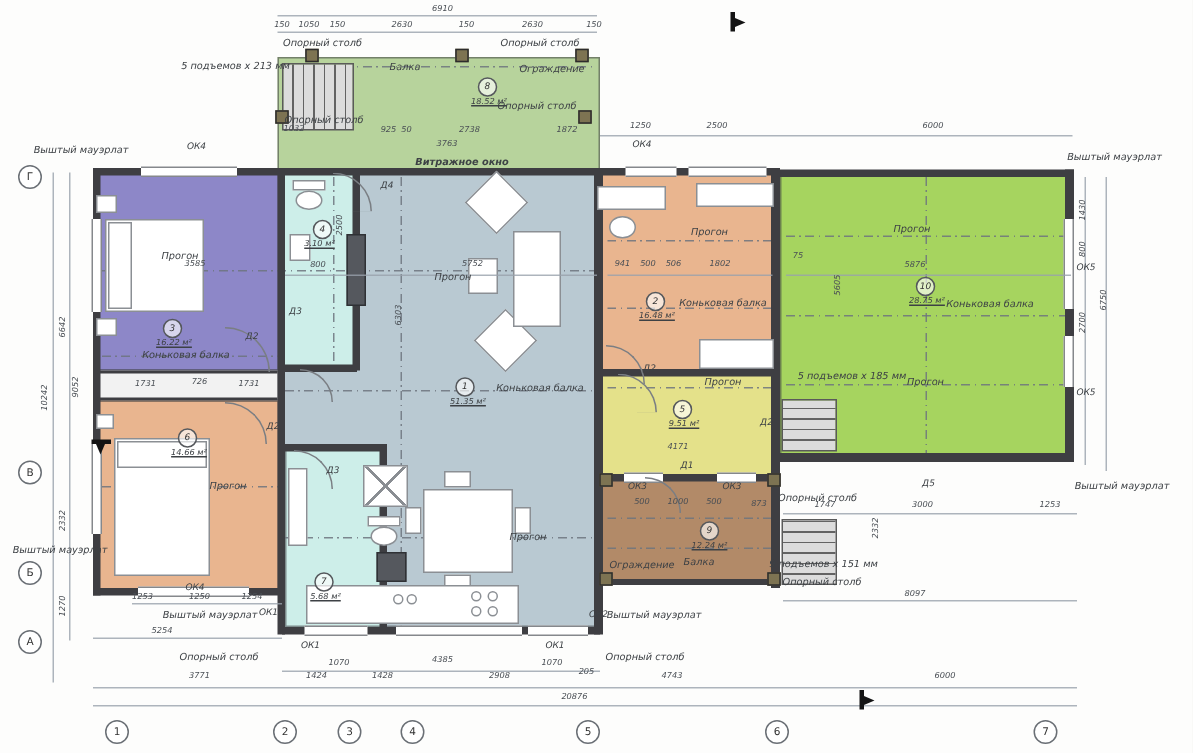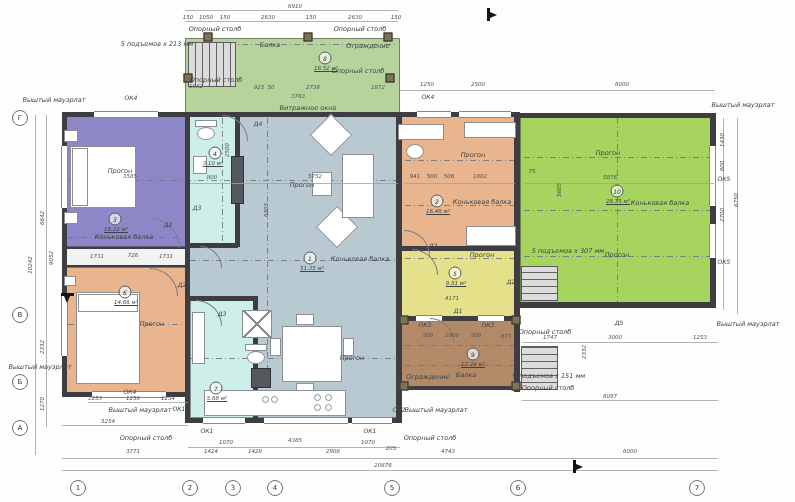--- a/index.html
+++ b/index.html
@@ -192,23 +192,23 @@
     <div class="lbl ann" style="left: 215px; top: 29px;">Опорный столб</div>
     <div class="lbl ann" style="left: 360px; top: 29px;">Опорный столб</div>
     <div class="lbl ann" style="left: 216px; top: 80px;">Опорный столб</div>
     <div class="lbl ann" style="left: 358px; top: 71px;">Опорный столб</div>
     <div class="lbl ann" style="left: 545px; top: 332px;">Опорный столб</div>
     <div class="lbl ann" style="left: 548px; top: 388px;">Опорный столб</div>
     <div class="lbl ann" style="left: 146px; top: 438px;">Опорный столб</div>
     <div class="lbl ann" style="left: 430px; top: 438px;">Опорный столб</div>
     <div class="lbl ann" style="left: 270px; top: 45px;">Балка</div>
     <div class="lbl ann" style="left: 368px; top: 46px;">Ограждение</div>
-    <div class="lbl ann" style="left: 308px; top: 108px;">Витражное окно</div>
+    <div class="lbl ann" style="left: 308px; top: 108px; font-weight: bold;">Витражное окно</div>
     <div class="lbl ann" style="left: 157px; top: 44px;">5 подъемов х 213 мм</div>
-    <div class="lbl ann" style="left: 568px; top: 251px;">5 подъемов х 307 мм</div>
+    <div class="lbl ann" style="left: 568px; top: 251px;">5 подъемов х 185 мм</div>
     <div class="lbl ann" style="left: 549px; top: 376px;">9 подъемов х 151 мм</div>
     <div class="lbl ann" style="left: 428px; top: 377px;">Ограждение</div>
     <div class="lbl ann" style="left: 466px; top: 375px;">Балка</div>
     <div class="lbl ann" style="left: 120px; top: 171px;">Прогон</div>
     <div class="lbl ann" style="left: 124px; top: 237px;">Коньковая балка</div>
     <div class="lbl ann" style="left: 302px; top: 185px;">Прогон</div>
     <div class="lbl ann" style="left: 360px; top: 259px;">Коньковая балка</div>
     <div class="lbl ann" style="left: 473px; top: 155px;">Прогон</div>
     <div class="lbl ann" style="left: 482px; top: 202px;">Коньковая балка</div>
     <div class="lbl ann" style="left: 608px; top: 153px;">Прогон</div>

